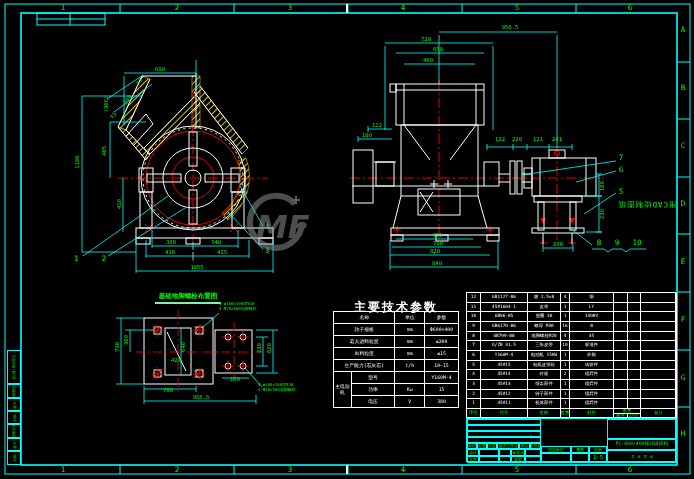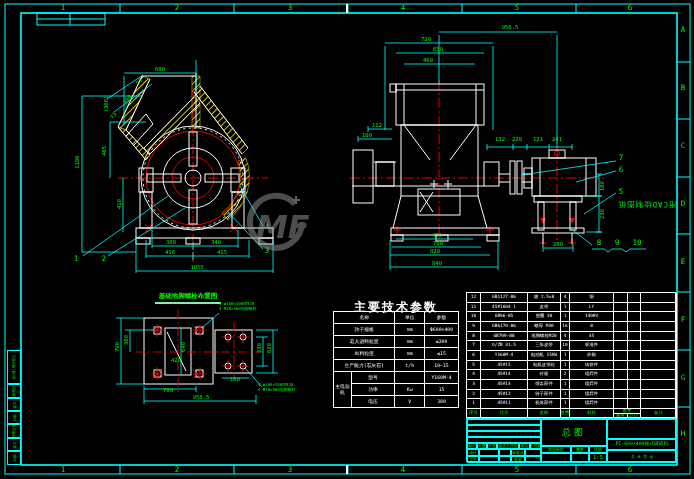--- a/index.html
+++ b/index.html
@@ -472,21 +472,20 @@
   <div class="tcell" style="left:0;top:30px;width:12px;height:7px">设计</div>
   <div class="tcell" style="left:12px;top:30px;width:20px;height:7px"></div>
   <div class="tcell" style="left:32px;top:30px;width:12px;height:7px"></div>
   <div class="tcell" style="left:44px;top:30px;width:14px;height:7px">标准化</div>
   <div class="tcell" style="left:58px;top:30px;width:16px;height:7px"></div>
   <div class="tcell" style="left:0;top:37px;width:12px;height:7px">工艺</div>
   <div class="tcell" style="left:12px;top:37px;width:20px;height:7px"></div>
   <div class="tcell" style="left:32px;top:37px;width:12px;height:7px"></div>
   <div class="tcell" style="left:44px;top:37px;width:14px;height:7px">批准</div>
   <div class="tcell" style="left:58px;top:37px;width:16px;height:7px"></div>
-  <div class="tcell tbig" style="left:74px;top:0;width:66px;height:27px">总图</div>
   <div class="tcell" style="left:74px;top:27px;width:30px;height:7px">阶段标记</div>
   <div class="tcell" style="left:104px;top:27px;width:18px;height:7px">重量</div>
   <div class="tcell" style="left:122px;top:27px;width:18px;height:7px">比例</div>
   <div class="tcell" style="left:74px;top:34px;width:30px;height:10px"></div>
   <div class="tcell" style="left:104px;top:34px;width:18px;height:10px"></div>
   <div class="tcell tscale" style="left:122px;top:34px;width:18px;height:10px">1:5</div>
   <div class="tcell" style="left:140px;top:0;width:70px;height:20px"></div>
   <div class="tcell tpart" style="left:140px;top:20px;width:70px;height:11px">PC-600×400锤式破碎机</div>
   <div class="tcell" style="left:140px;top:31px;width:70px;height:13px">共 张 第 张</div>
 </div>

